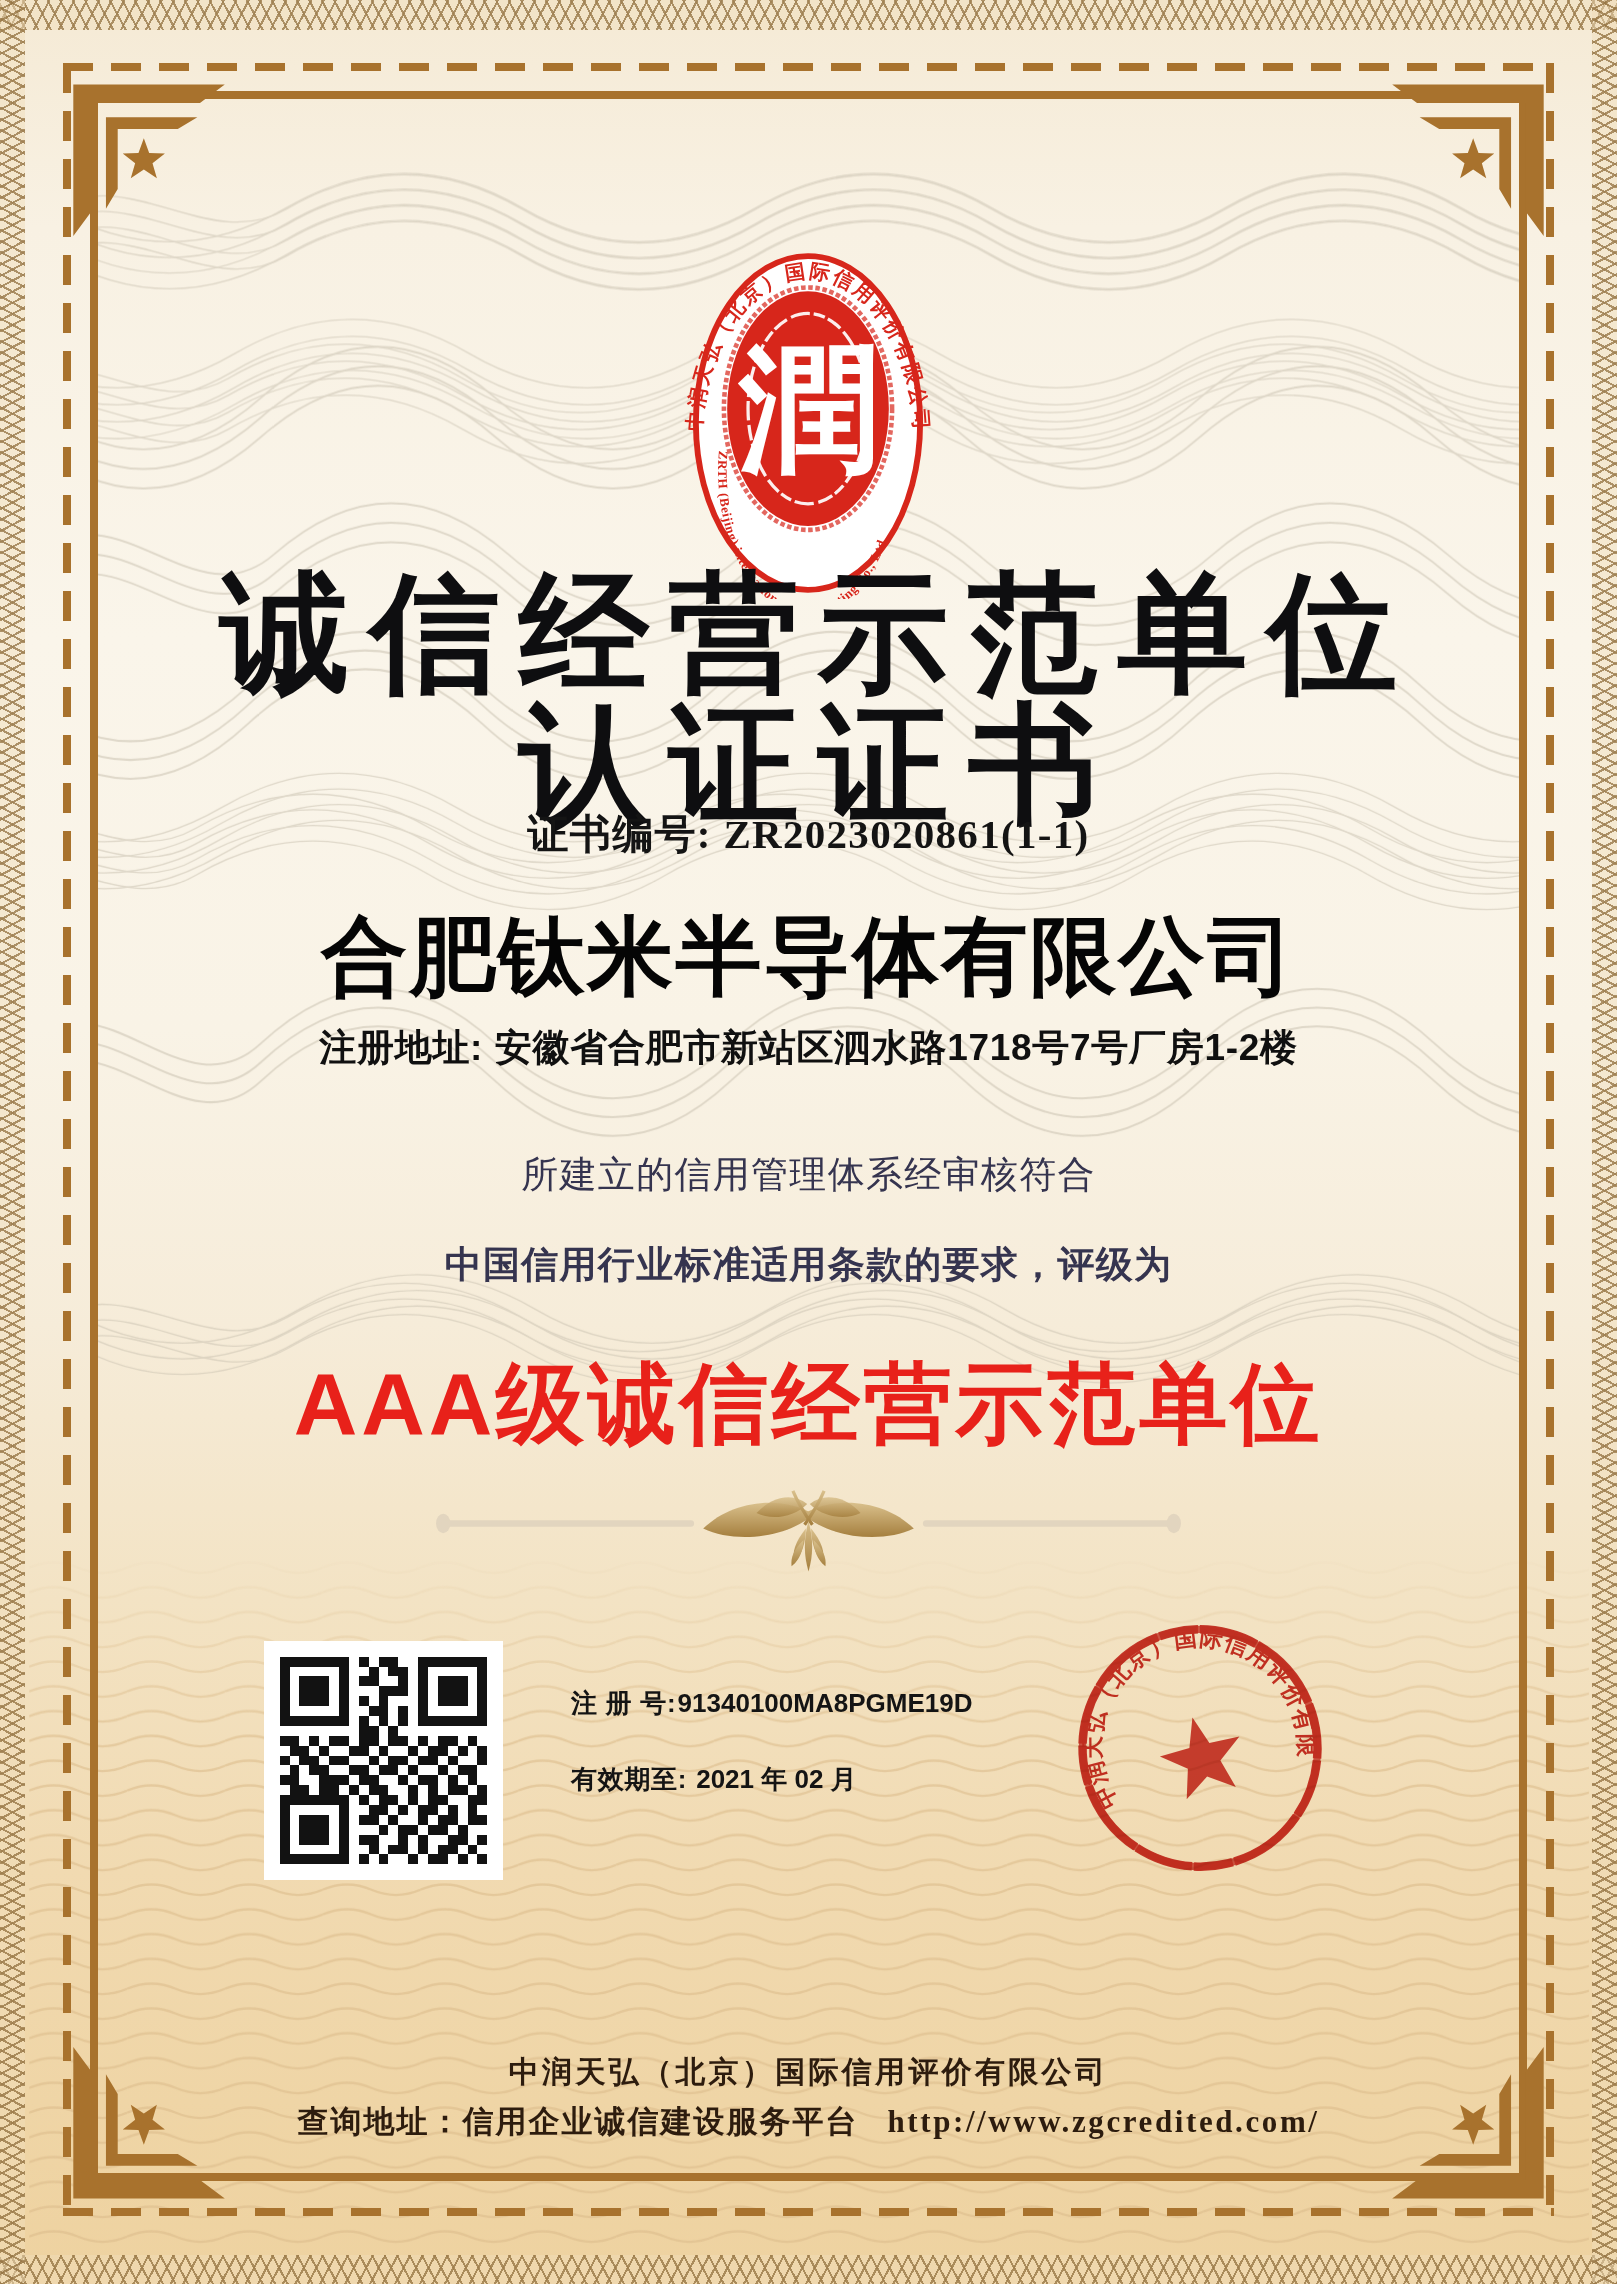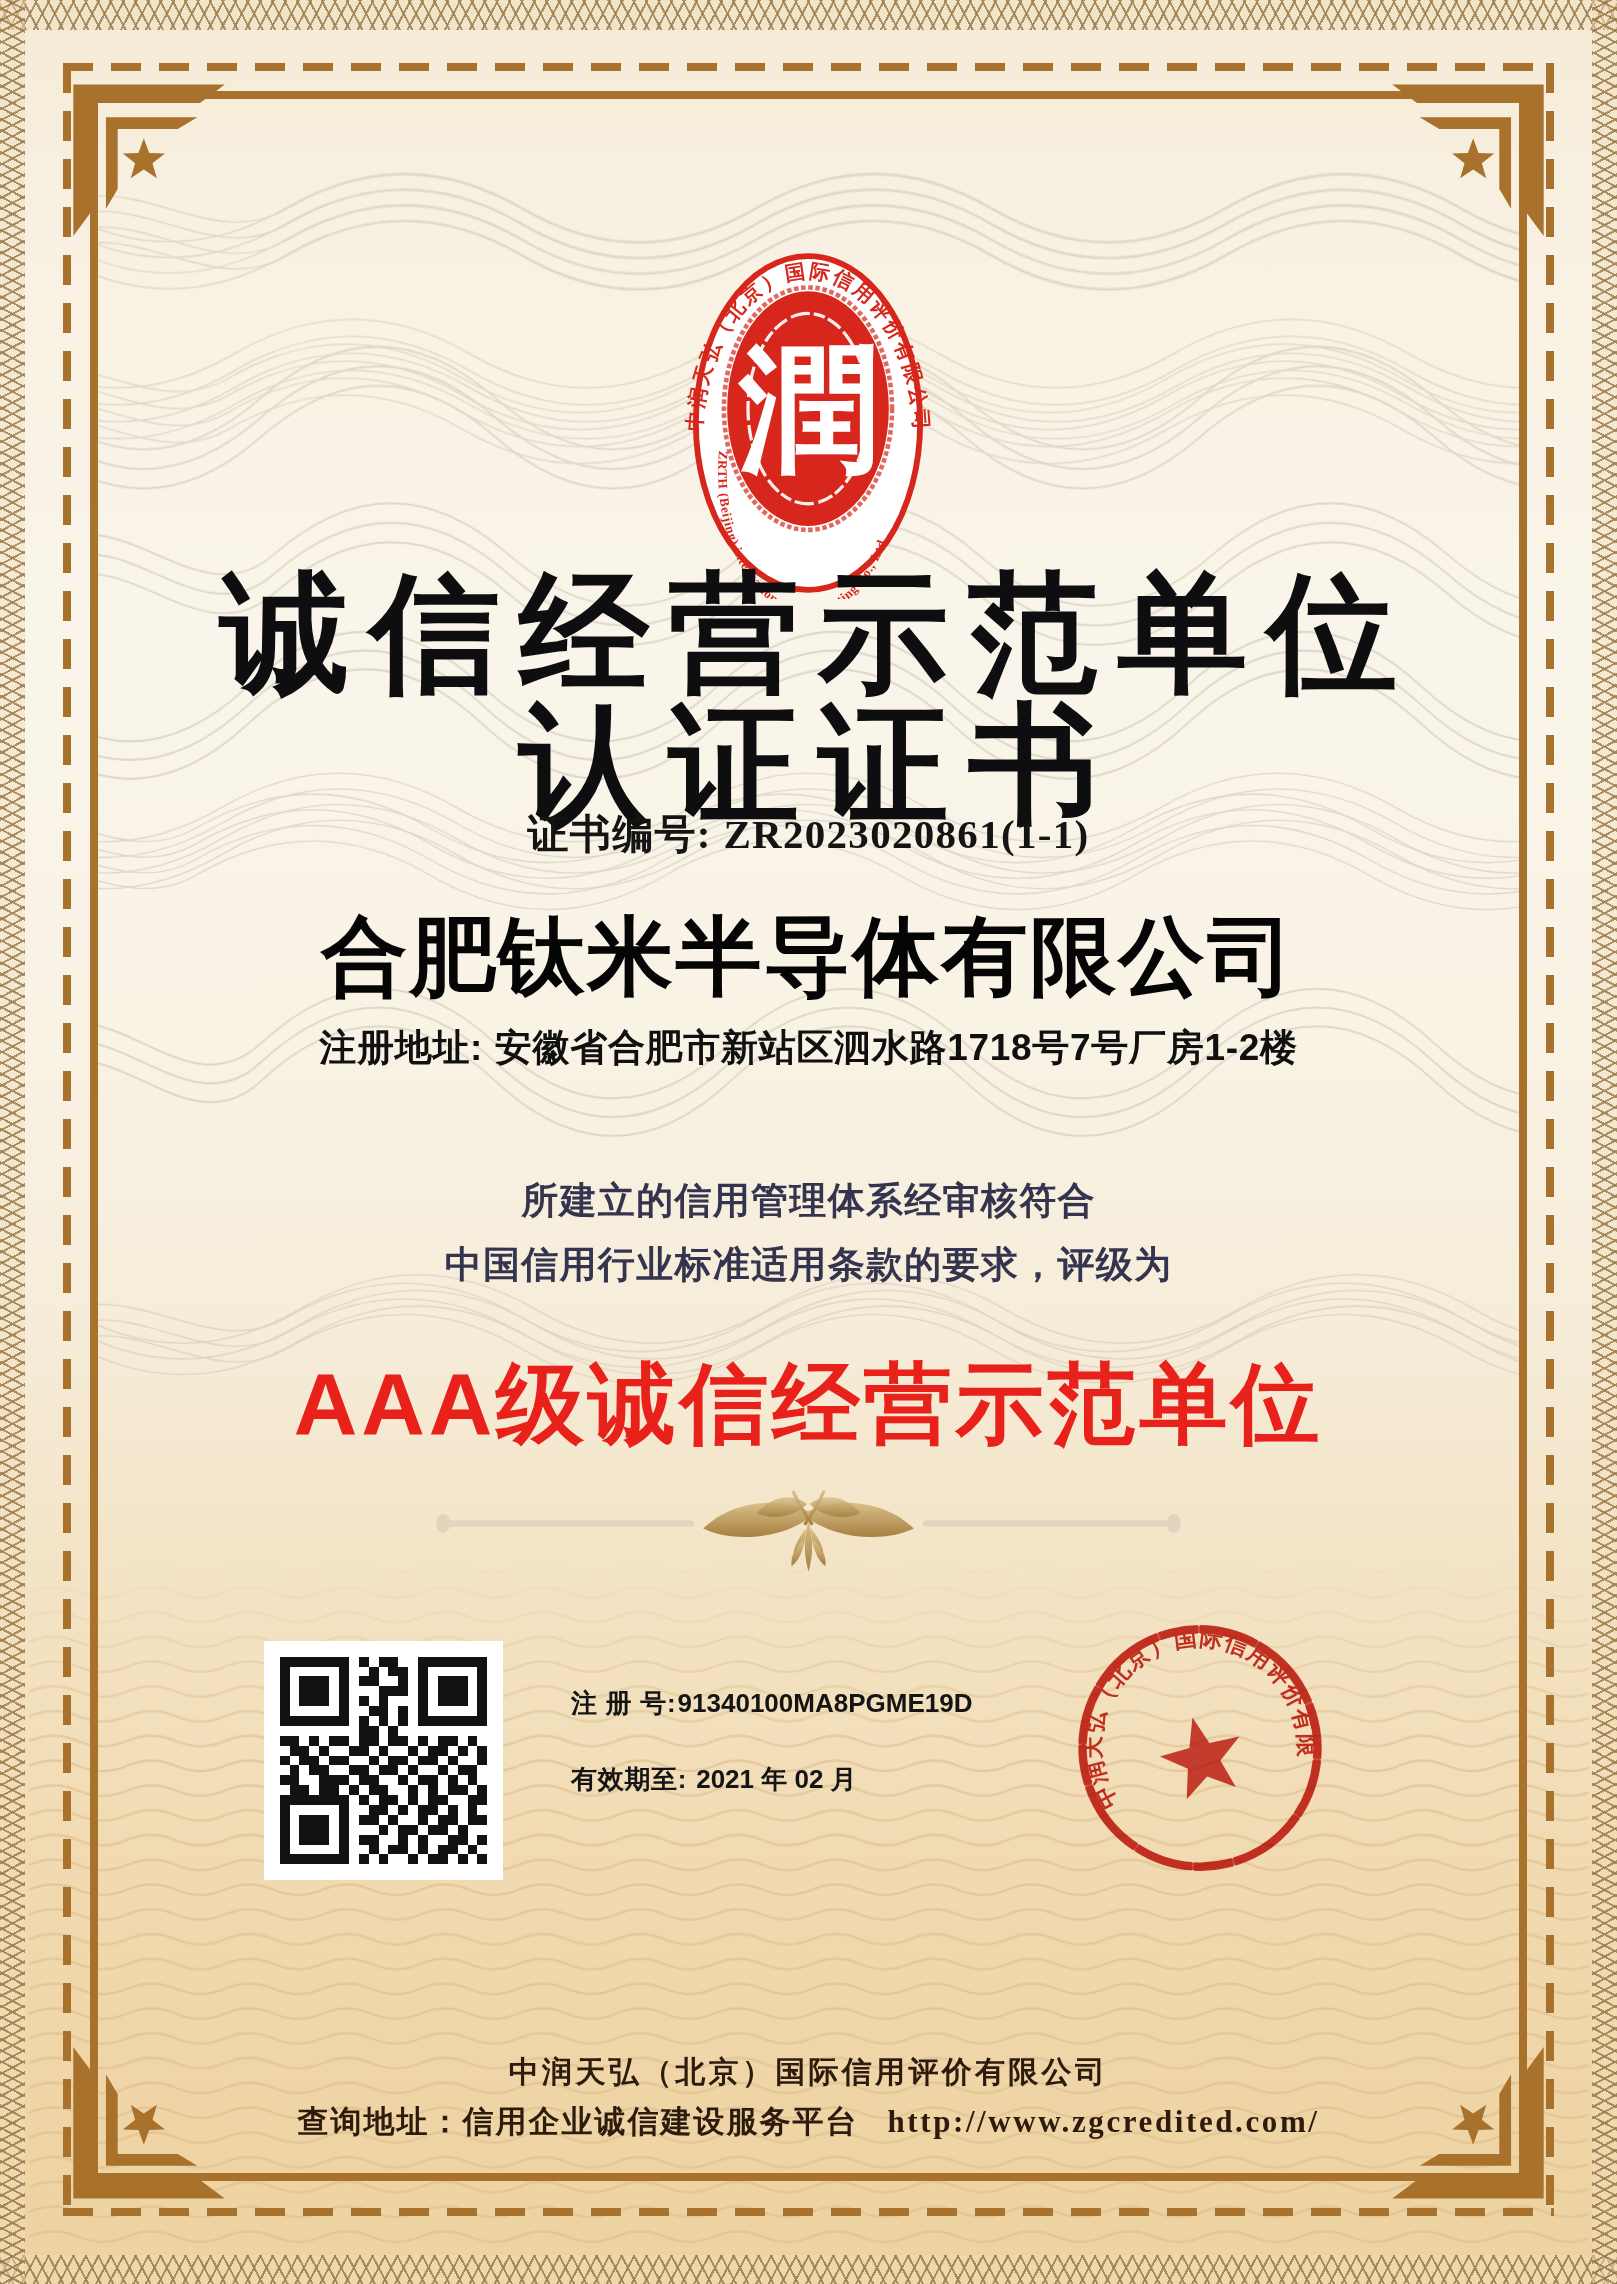--- a/index.html
+++ b/index.html
@@ -49,21 +49,21 @@
   .waves{position:absolute;left:29px;top:1552px;
     -webkit-mask-image:linear-gradient(180deg,transparent 0,#000 26%);
     mask-image:linear-gradient(180deg,transparent 0,#000 26%);}
 
   
   .title1{top:547px;font-size:130px;font-weight:900;color:#0e0e10;letter-spacing:19.6px;text-indent:19.6px;}
   .title2{top:678px;font-size:130px;font-weight:900;color:#0e0e10;letter-spacing:19.6px;text-indent:19.6px;}
   .certno{top:807px;font-size:41px;font-weight:700;color:#141414;letter-spacing:1.3px;}
   .company{top:899px;font-size:86px;font-weight:900;color:#050505;letter-spacing:2.6px;}
   .address{top:1023px;font-size:37px;font-weight:700;color:#101010;letter-spacing:0.7px;}
-  .body1{top:1176px;font-size:37px;font-weight:700;color:#35344f;letter-spacing:1.3px;}
+  .body1{top:1150px;font-size:37px;font-weight:400;color:#35344f;letter-spacing:1.3px;}
   .body2{top:1240px;font-size:37px;font-weight:700;color:#35344f;letter-spacing:1.3px;}
   .rating{top:1345px;font-size:88px;font-weight:700;color:#e8211a;letter-spacing:3.9px;}
   .lbl-gap{margin-right:11.7px;text-align:center;}
 
   .seal-svg{position:absolute;left:684px;top:247px;}
   .divider-svg{position:absolute;left:430px;top:1487px;}
   .stamp-svg{position:absolute;left:1063px;top:1611px;mix-blend-mode:multiply;opacity:.94;}
 
   
   .qr{position:absolute;left:264px;top:1641px;width:239px;height:239px;background:#fff;}

